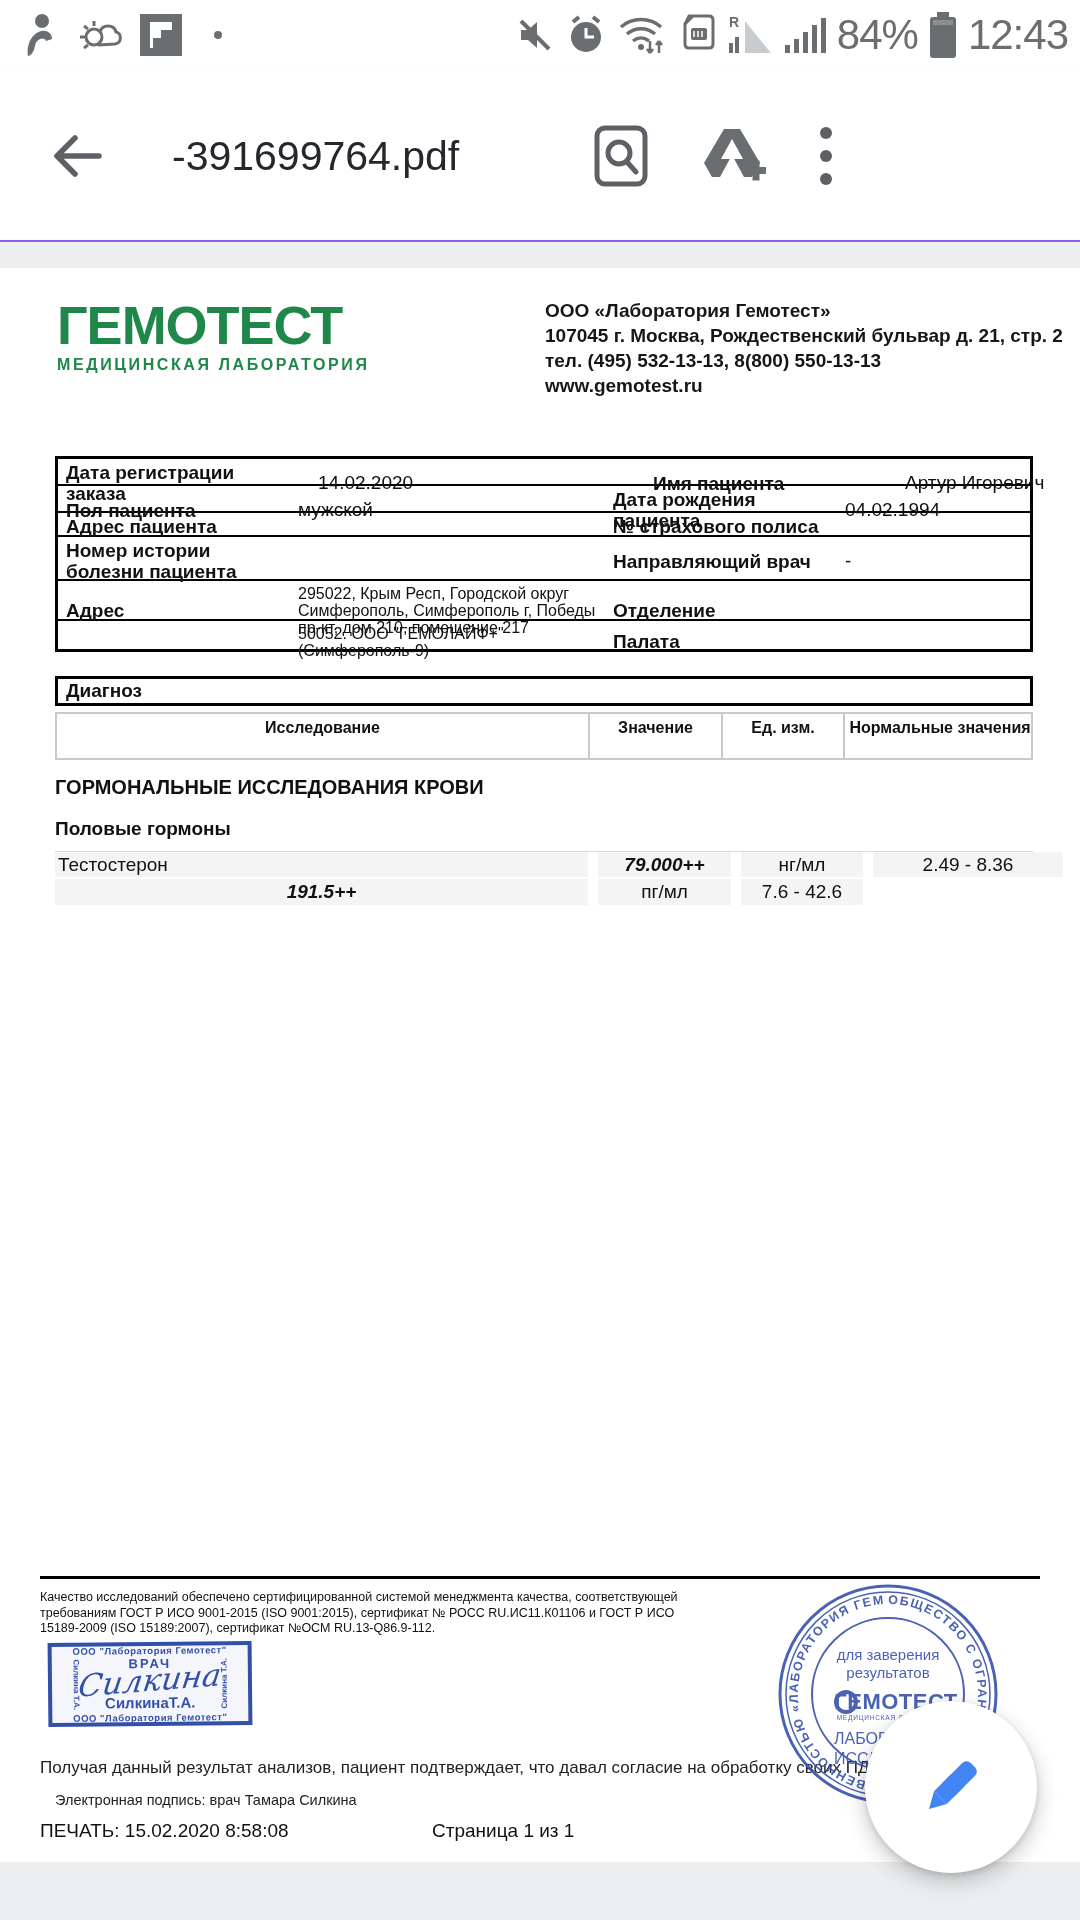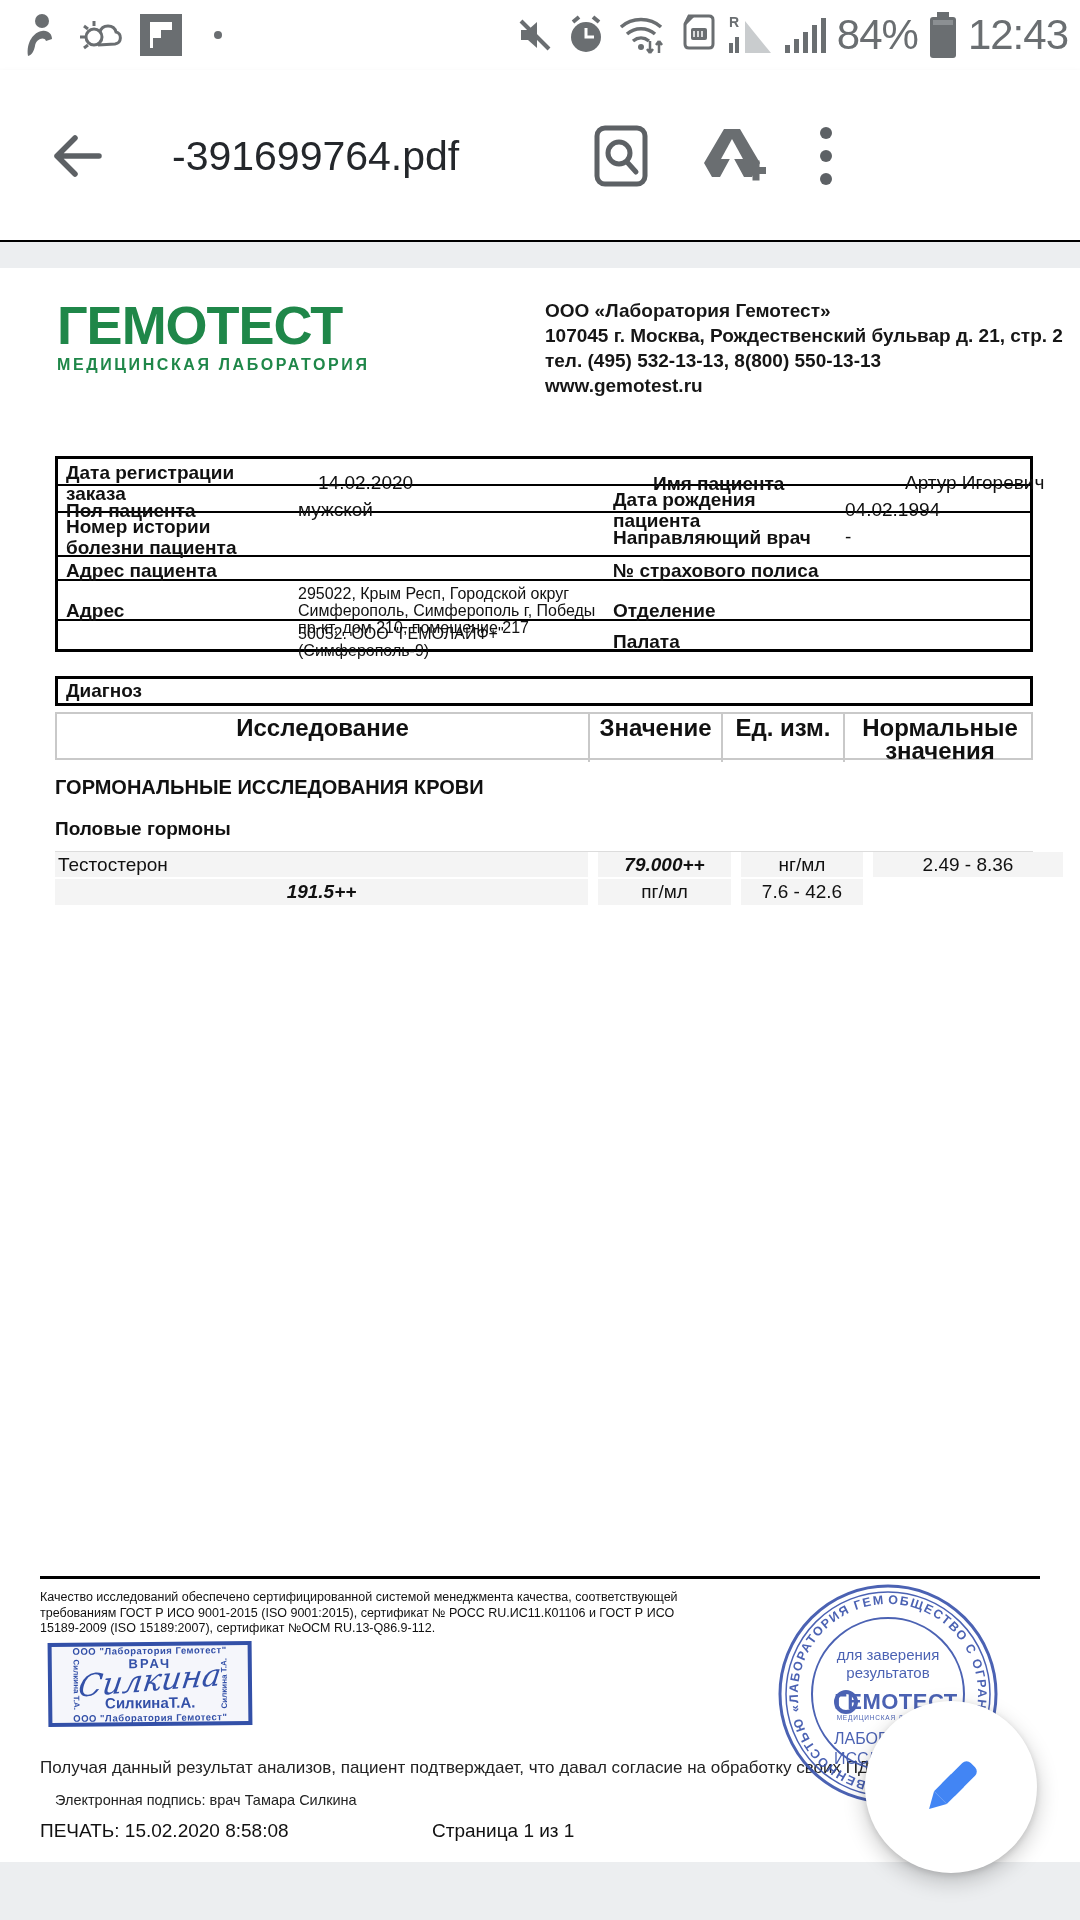--- a/index.html
+++ b/index.html
@@ -8,21 +8,21 @@
   .screen { position:relative; width:1080px; height:1920px; background:#eceef0; overflow:hidden; }
 
   
   .statusbar { position:absolute; left:0; top:0; width:1080px; height:70px; background:#ffffff; }
   .sb-left { position:absolute; left:18px; top:0; height:70px; display:flex; align-items:center; gap:16px; }
   .sb-right { position:absolute; right:12px; top:0; height:70px; display:flex; align-items:center; gap:10px; color:#6a6e71; }
   .sb-text { font-size:42px; color:#6a6e71; letter-spacing:-1px; }
   .sb-dot { width:8px; height:8px; border-radius:50%; background:#6a6e71; margin-left:16px; }
 
   
-  .toolbar { position:absolute; left:0; top:70px; width:1080px; height:172px; background:#ffffff; border-bottom:2px solid #000000; box-shadow:0 3px 6px rgba(0,0,0,0.10); }
+  .toolbar { position:absolute; left:0; top:70px; width:1080px; height:172px; background:#ffffff; border-bottom:2px solid #8b5cf6; box-shadow:0 3px 6px rgba(0,0,0,0.10); }
   .tb-title { position:absolute; left:172px; top:0; height:172px; display:flex; align-items:center; font-size:41px; color:#24272b; }
   .tb-btn { position:absolute; top:0; height:172px; display:flex; align-items:center; justify-content:center; }
 
   
   .pdf-bg-strip { position:absolute; left:0; top:242px; width:1080px; height:26px; background:#eceef0; }
   .pdf-page { position:absolute; left:0; top:268px; width:1080px; height:1594px; background:#ffffff; }
   .abs { position:absolute; }
 
   .brand-name { font-size:54px; font-weight:700; letter-spacing:-1px; line-height:50px; }
   .brand-sub { font-size:16px; font-weight:700; letter-spacing:2.6px; }
@@ -34,21 +34,21 @@
   .info-row:last-child { border-bottom:none; }
   .cell { padding:3px 6px 2px 8px; font-size:19px; color:#111; display:flex; align-items:center; }
   .cell.lbl { font-weight:700; line-height:21px; }
   .cell.small { font-size:16px; line-height:17px; align-items:flex-start; padding-top:4px; }
   .cell.big { font-size:26px; font-weight:700; }
 
   .diag-box { position:absolute; left:55px; top:676px; width:978px; height:30px; border:3px solid #000; display:flex; align-items:center; padding-left:8px; font-size:19px; font-weight:700; color:#111; background:#fff; }
 
   
   .res-head { position:absolute; left:55px; top:712px; width:978px; height:48px; display:grid; grid-template-columns:533px 133px 122px 190px; border:2px solid #c9c9c9; }
-  .res-head > div { border-right:2px solid #c9c9c9; display:flex; align-items:flex-start; justify-content:center; font-size:24px; font-weight:700; color:#111; padding-top:2px; text-align:center; line-height:23px; }
+  .res-head > div { border-right:2px solid #c9c9c9; display:flex; align-items:flex-start; justify-content:center; font-size:16px; font-weight:700; color:#111; padding-top:2px; text-align:center; line-height:23px; }
   .res-head > div:last-child { border-right:none; }
   .sec-title { font-size:20px; font-weight:700; color:#111; }
   .res-row { position:absolute; left:55px; width:978px; height:26px; display:grid; grid-template-columns:533px 133px 122px 190px; gap:10px; }
   .res-row > div { background:#f4f4f4; display:flex; align-items:center; font-size:19px; color:#111; }
   .res-row .nm { padding-left:3px; }
   .res-row .val { justify-content:center; font-weight:700; font-style:italic; }
   .res-row .ctr { justify-content:center; }
 
   
   .foot-line { position:absolute; left:40px; top:1576px; width:1000px; height:3px; background:#000; }
@@ -208,31 +208,31 @@
         <div class="cell">14.02.2020</div>
         <div class="cell lbl">Имя пациента</div>
         <div class="cell">Артур Игоревич</div>
       </div>
       <div class="info-row" style="height:27px;">
         <div class="cell lbl">Пол пациента</div>
         <div class="cell">мужской</div>
         <div class="cell lbl">Дата рождения пациента</div>
         <div class="cell">04.02.1994</div>
       </div>
+      <div class="info-row" style="height:24px;">
+        <div class="cell lbl">Адрес пациента</div>
+        <div class="cell"></div>
+        <div class="cell lbl">№ страхового полиса</div>
+        <div class="cell"></div>
+      </div>
       <div class="info-row" style="height:44px;">
         <div class="cell lbl">Номер истории болезни пациента</div>
         <div class="cell"></div>
         <div class="cell lbl">Направляющий врач</div>
         <div class="cell">-</div>
-      </div>
-      <div class="info-row" style="height:24px;">
-        <div class="cell lbl">Адрес пациента</div>
-        <div class="cell"></div>
-        <div class="cell lbl">№ страхового полиса</div>
-        <div class="cell"></div>
       </div>
       <div class="info-row" style="height:40px;">
         <div class="cell lbl">Адрес</div>
         <div class="cell small">295022, Крым Респ, Городской округ Симферополь, Симферополь г, Победы пр-кт, дом 210, помещение 217</div>
         <div class="cell lbl">Отделение</div>
         <div class="cell"></div>
       </div>
       <div class="info-row" style="height:28px;">
         <div class="cell lbl"></div>
         <div class="cell small">50052. ООО "ГЕМОЛАЙФ+" (Симферополь-9)</div>

